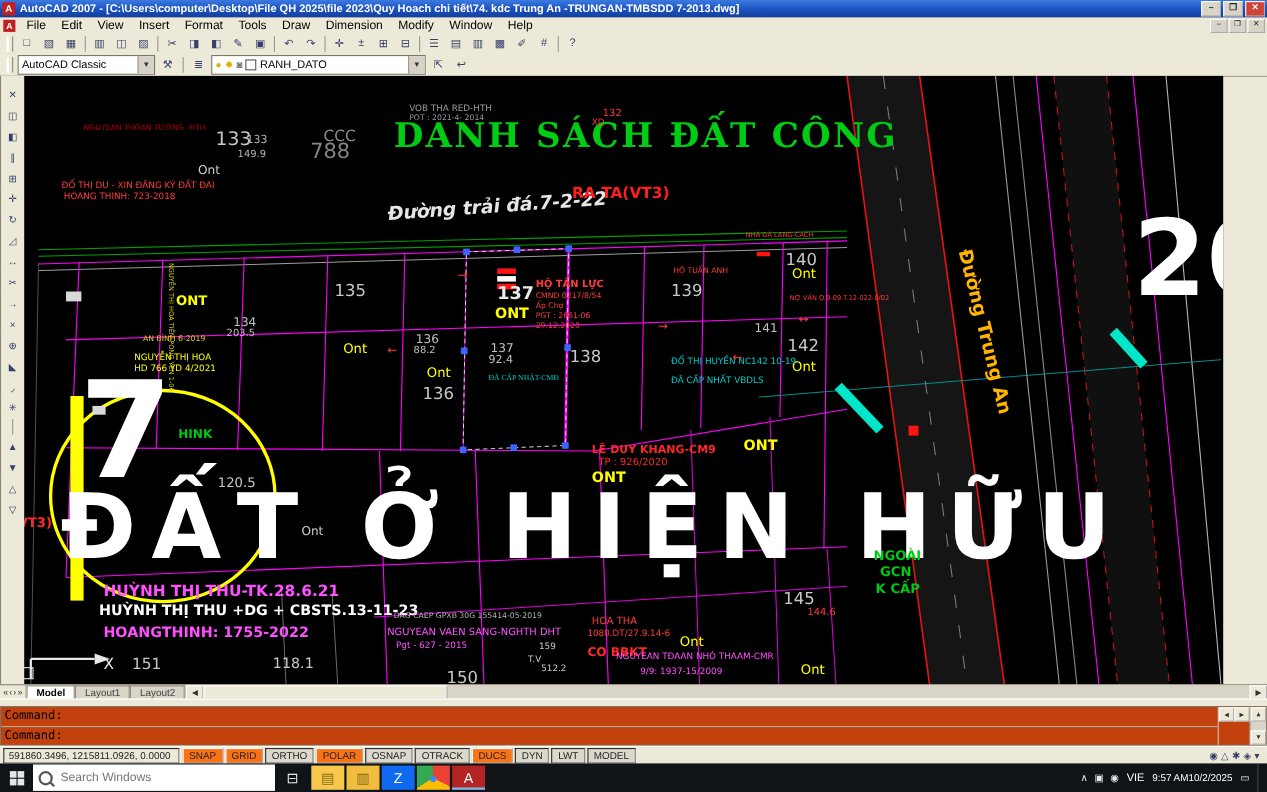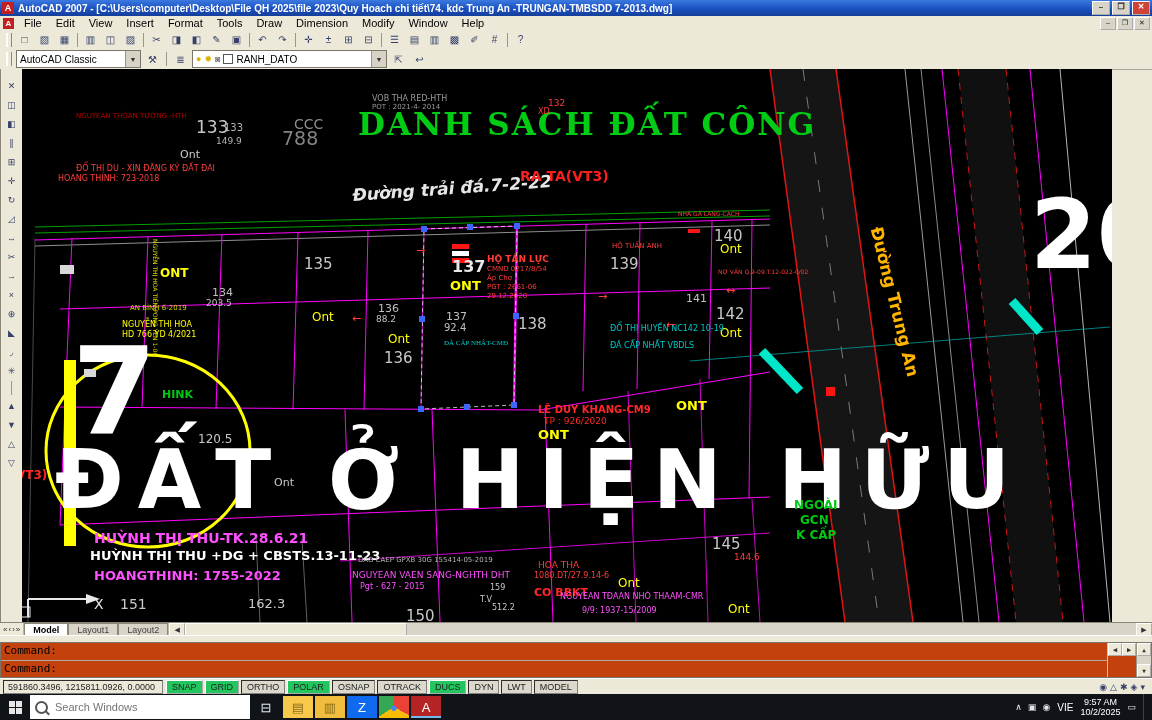--- a/index.html
+++ b/index.html
@@ -93,41 +93,41 @@
   .mini-hpair{display:flex;}
   .mini-hpair .hs-btn{width:12px;height:11px;}
 
   
   .statusbar{top:678px;height:16px;background:#ece9d8;border-top:1px solid #fff;
     display:flex;align-items:center;gap:3px;padding:0 3px;font-size:9px;box-sizing:border-box;}
   .coords{width:150px;height:12px;border:1px inset #808080;background:#ece9d8;
     display:flex;align-items:center;padding:0 4px;font-size:9px;color:#222;}
   .status-toggles{display:flex;gap:2px;}
   .status-btn{height:12px;padding:0 5px;display:flex;align-items:center;border:1px outset #fff;
-    background:#22c55e;color:#222;font-size:9px;}
+    background:#f97316;color:#222;font-size:9px;}
   .status-btn.pressed{border:1px inset #808080;background:#dcd8cc;}
   .status-tray{margin-left:auto;display:flex;gap:3px;align-items:center;padding-right:4px;}
   .status-ico{font-size:9px;color:#37406b;}
 
   
   .taskbar{top:694px;height:26px;background:#101418;display:flex;align-items:stretch;color:#fff;}
   .start-btn{width:30px;display:flex;align-items:center;justify-content:center;}
   .win-logo{width:13px;height:13px;display:grid;grid-template-columns:6px 6px;grid-template-rows:6px 6px;gap:1px;}
   .win-logo span{background:#e6e6e6;}
   .search-box{width:210px;background:#fff;margin:1px 0;display:flex;align-items:center;padding:0 5px;gap:5px;}
   .search-box input{border:none;outline:none;font-size:11px;width:100%;color:#333;
     font-family:"Liberation Sans",sans-serif;background:transparent;}
   .mag{width:9px;height:9px;border:2px solid #555;border-radius:50%;position:relative;flex:0 0 auto;}
   .mag::after{content:"";position:absolute;width:5px;height:2px;background:#555;transform:rotate(45deg);right:-4px;bottom:-2px;}
   .tb-apps{display:flex;align-items:stretch;}
   .tb-app{width:30px;display:flex;align-items:center;justify-content:center;font-size:13px;margin:2px 1px;}
   .tb-app.active{background:#24303c;box-shadow:inset 0 -2px 0 #76b9ed;}
   .tray{margin-left:auto;display:flex;align-items:center;gap:7px;padding-right:4px;}
   .tray-ico{font-size:9px;color:#e6e6e6;}
-  .clock{display:flex;flex-direction:column;align-items:center;font-size:9px;line-height:10px;}
+  .clock{display:flex;flex-direction:row;align-items:center;font-size:9px;line-height:10px;}
   .lang{font-size:10px;}
   .show-desktop{width:4px;height:100%;border-left:1px solid #3a424a;}
 </style>
 </head>
 <body>
 
 <div id="app">
 
   <div class="titlebar">
     <div class="app-ico">A</div>
@@ -333,21 +333,21 @@
         <div class="cv-label" style="left: 224px; top: 54px; color: rgb(180, 180, 180); font-size: 10px;">133</div>
         <div class="cv-label" style="left: 216px; top: 68px; color: rgb(180, 180, 180); font-size: 9px;">149.9</div>
         <div class="cv-label" style="left: 180px; top: 80px; color: rgb(204, 204, 204); font-size: 11px;">Ont</div>
         <div class="cv-label" style="left: 294px; top: 48px; color: rgb(140, 140, 140); font-size: 14px;">CCC</div>
         <div class="cv-label" style="left: 282px; top: 60px; color: rgb(132, 132, 132); font-size: 19px;">788</div>
         <div class="cv-label" style="left: 372px; top: 26px; color: rgb(154, 154, 154); font-size: 8px;">VOB THA RED-HTH</div>
         <div class="cv-label" style="left: 372px; top: 35px; color: rgb(154, 154, 154); font-size: 7px;">POT : 2021-4- 2014</div>
         <div class="cv-label" style="left: 548px; top: 30px; color: rgb(255, 60, 60); font-size: 9px;">132</div>
         <div class="cv-label" style="left: 538px; top: 39px; color: rgb(255, 60, 60); font-size: 8px;">XD</div>
         <div class="cv-label" style="left: 76px; top: 44px; color: rgb(180, 0, 0); font-size: 7px;">NGUYEAN THÒAN TƯỜNG -HTH</div>
-        <div class="cv-label" style="left: 56px; top: 96px; color: rgb(255, 60, 60); font-size: 8px; margin-left: 20px;">ĐỔ THỊ DU - XIN ĐĂNG KÝ ĐẤT ĐAI</div>
+        <div class="cv-label" style="left: 56px; top: 96px; color: rgb(255, 60, 60); font-size: 8px;">ĐỔ THỊ DU - XIN ĐĂNG KÝ ĐẤT ĐAI</div>
         <div class="cv-label" style="left: 58px; top: 106px; color: rgb(255, 60, 60); font-size: 8px;">HOANG THINH: 723-2018</div>
         <div class="cv-label" style="left: 160px; top: 198px; color: rgb(255, 255, 0); font-size: 12px; font-weight: 700;">ONT</div>
         <div class="cv-label" style="left: 304px; top: 188px; color: rgb(200, 200, 200); font-size: 15px;">135</div>
         <div class="cv-label" style="left: 212px; top: 218px; color: rgb(192, 192, 192); font-size: 11px;">134</div>
         <div class="cv-label" style="left: 206px; top: 230px; color: rgb(192, 192, 192); font-size: 9px;">203.5</div>
         <div class="cv-label" style="left: 130px; top: 236px; color: rgb(216, 216, 0); font-size: 7px;">AN BÌNH 6-2019</div>
         <div class="cv-label" style="left: 158px; top: 170px; color: rgb(216, 216, 0); font-size: 6px; transform: rotate(90deg);">NGUYỄN THỊ HOA TIÊN-PONG YEN 1-06</div>
         <div class="cv-label" style="left: 452px; top: 190px; color: rgb(232, 232, 232); font-size: 16px; font-weight: 700;">137</div>
         <div class="cv-label" style="left: 450px; top: 210px; color: rgb(255, 255, 0); font-size: 13px; font-weight: 700;">ONT</div>
         <div class="cv-label" style="left: 487px; top: 186px; color: rgb(255, 60, 60); font-size: 9px; font-weight: 700;">HỘ TẤN LỰC</div>
@@ -399,21 +399,21 @@
         <div class="cv-label" style="left: 712px; top: 468px; color: rgb(200, 200, 200); font-size: 15px;">145</div>
         <div class="cv-label" style="left: 710px; top: 484px; color: rgb(255, 60, 60); font-size: 9px; margin-left: 24px;">144.6</div>
         <div class="cv-label" style="left: 534px; top: 518px; color: rgb(255, 40, 40); font-size: 11px; font-weight: 700;">CO BBKT</div>
         <div class="cv-label" style="left: 490px; top: 515px; color: rgb(200, 200, 200); font-size: 8px;">159</div>
         <div class="cv-label" style="left: 480px; top: 527px; color: rgb(200, 200, 200); font-size: 8px;">T.V</div>
         <div class="cv-label" style="left: 492px; top: 535px; color: rgb(200, 200, 200); font-size: 8px;">512.2</div>
         <div class="cv-label" style="left: 618px; top: 508px; color: rgb(255, 255, 0); font-size: 12px;">Ont</div>
         <div class="cv-label" style="left: 728px; top: 534px; color: rgb(255, 255, 0); font-size: 12px;">Ont</div>
         <div class="cv-label" style="left: 542px; top: 524px; color: rgb(255, 80, 255); font-size: 8px; padding-left: 18px;">NGUYEAN TĐAAN NHÓ THAAM-CMR</div>
         <div class="cv-label" style="left: 582px; top: 538px; color: rgb(255, 80, 255); font-size: 8px;">9/9: 1937-15/2009</div>
-        <div class="cv-label" style="left: 248px; top: 528px; color: rgb(200, 200, 200); font-size: 13px;">162.3</div>
+        <div class="cv-label" style="left: 248px; top: 528px; color: rgb(200, 200, 200); font-size: 13px;">118.1</div>
         <div class="cv-label" style="left: 94px; top: 528px; color: rgb(230, 230, 230); font-size: 14px;">X</div>
         <div class="cv-label" style="left: 120px; top: 528px; color: rgb(200, 200, 200); font-size: 14px;">151</div>
         <div class="cv-label" style="left: 406px; top: 540px; color: rgb(200, 200, 200); font-size: 15px;">150</div>
         <div class="cv-label" style="left: 416px; top: 176px; color: rgb(255, 60, 60); font-size: 11px;">→</div>
         <div class="cv-label" style="left: 352px; top: 244px; color: rgb(255, 60, 60); font-size: 11px;">←</div>
         <div class="cv-label" style="left: 598px; top: 222px; color: rgb(255, 60, 60); font-size: 11px;">→</div>
         <div class="cv-label" style="left: 666px; top: 250px; color: rgb(255, 60, 60); font-size: 11px;">←</div>
         <div class="cv-label" style="left: 726px; top: 216px; color: rgb(255, 60, 60); font-size: 11px;">↔</div>
       </div>
   </div>

